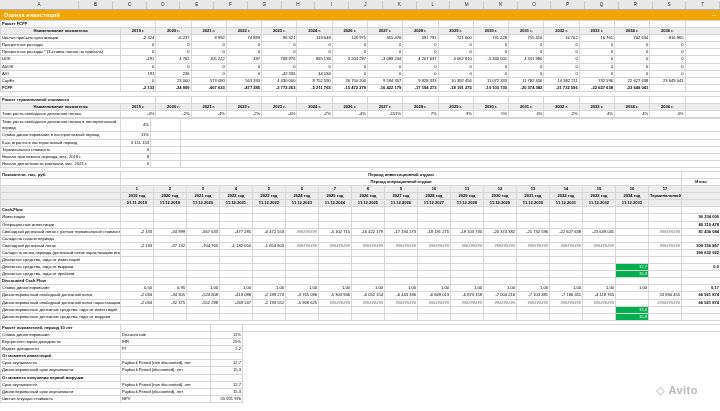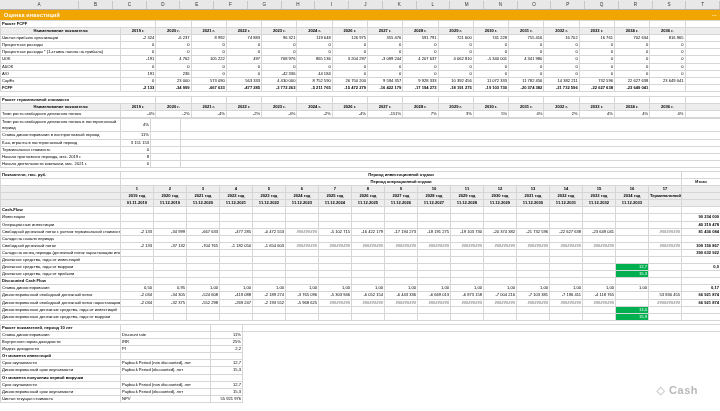--- a/index.html
+++ b/index.html
@@ -917,15 +917,15 @@
             <td class="lab">Чистая текущая стоимость</td>
             <td class="lab">NPV</td>
             <td class="num">55 921 976</td>
             <td class="" style="border-right: none; border-top: none; border-bottom: none;"></td>
           </tr>
         </tbody>
       </table>
     </div>
 
   <div class="wm">
-    <span class="dot">◇</span> <span>Cash</span>
+    <span class="dot">◇</span> <span>Avito</span>
   </div>
 </div>
 
 </body></html>

